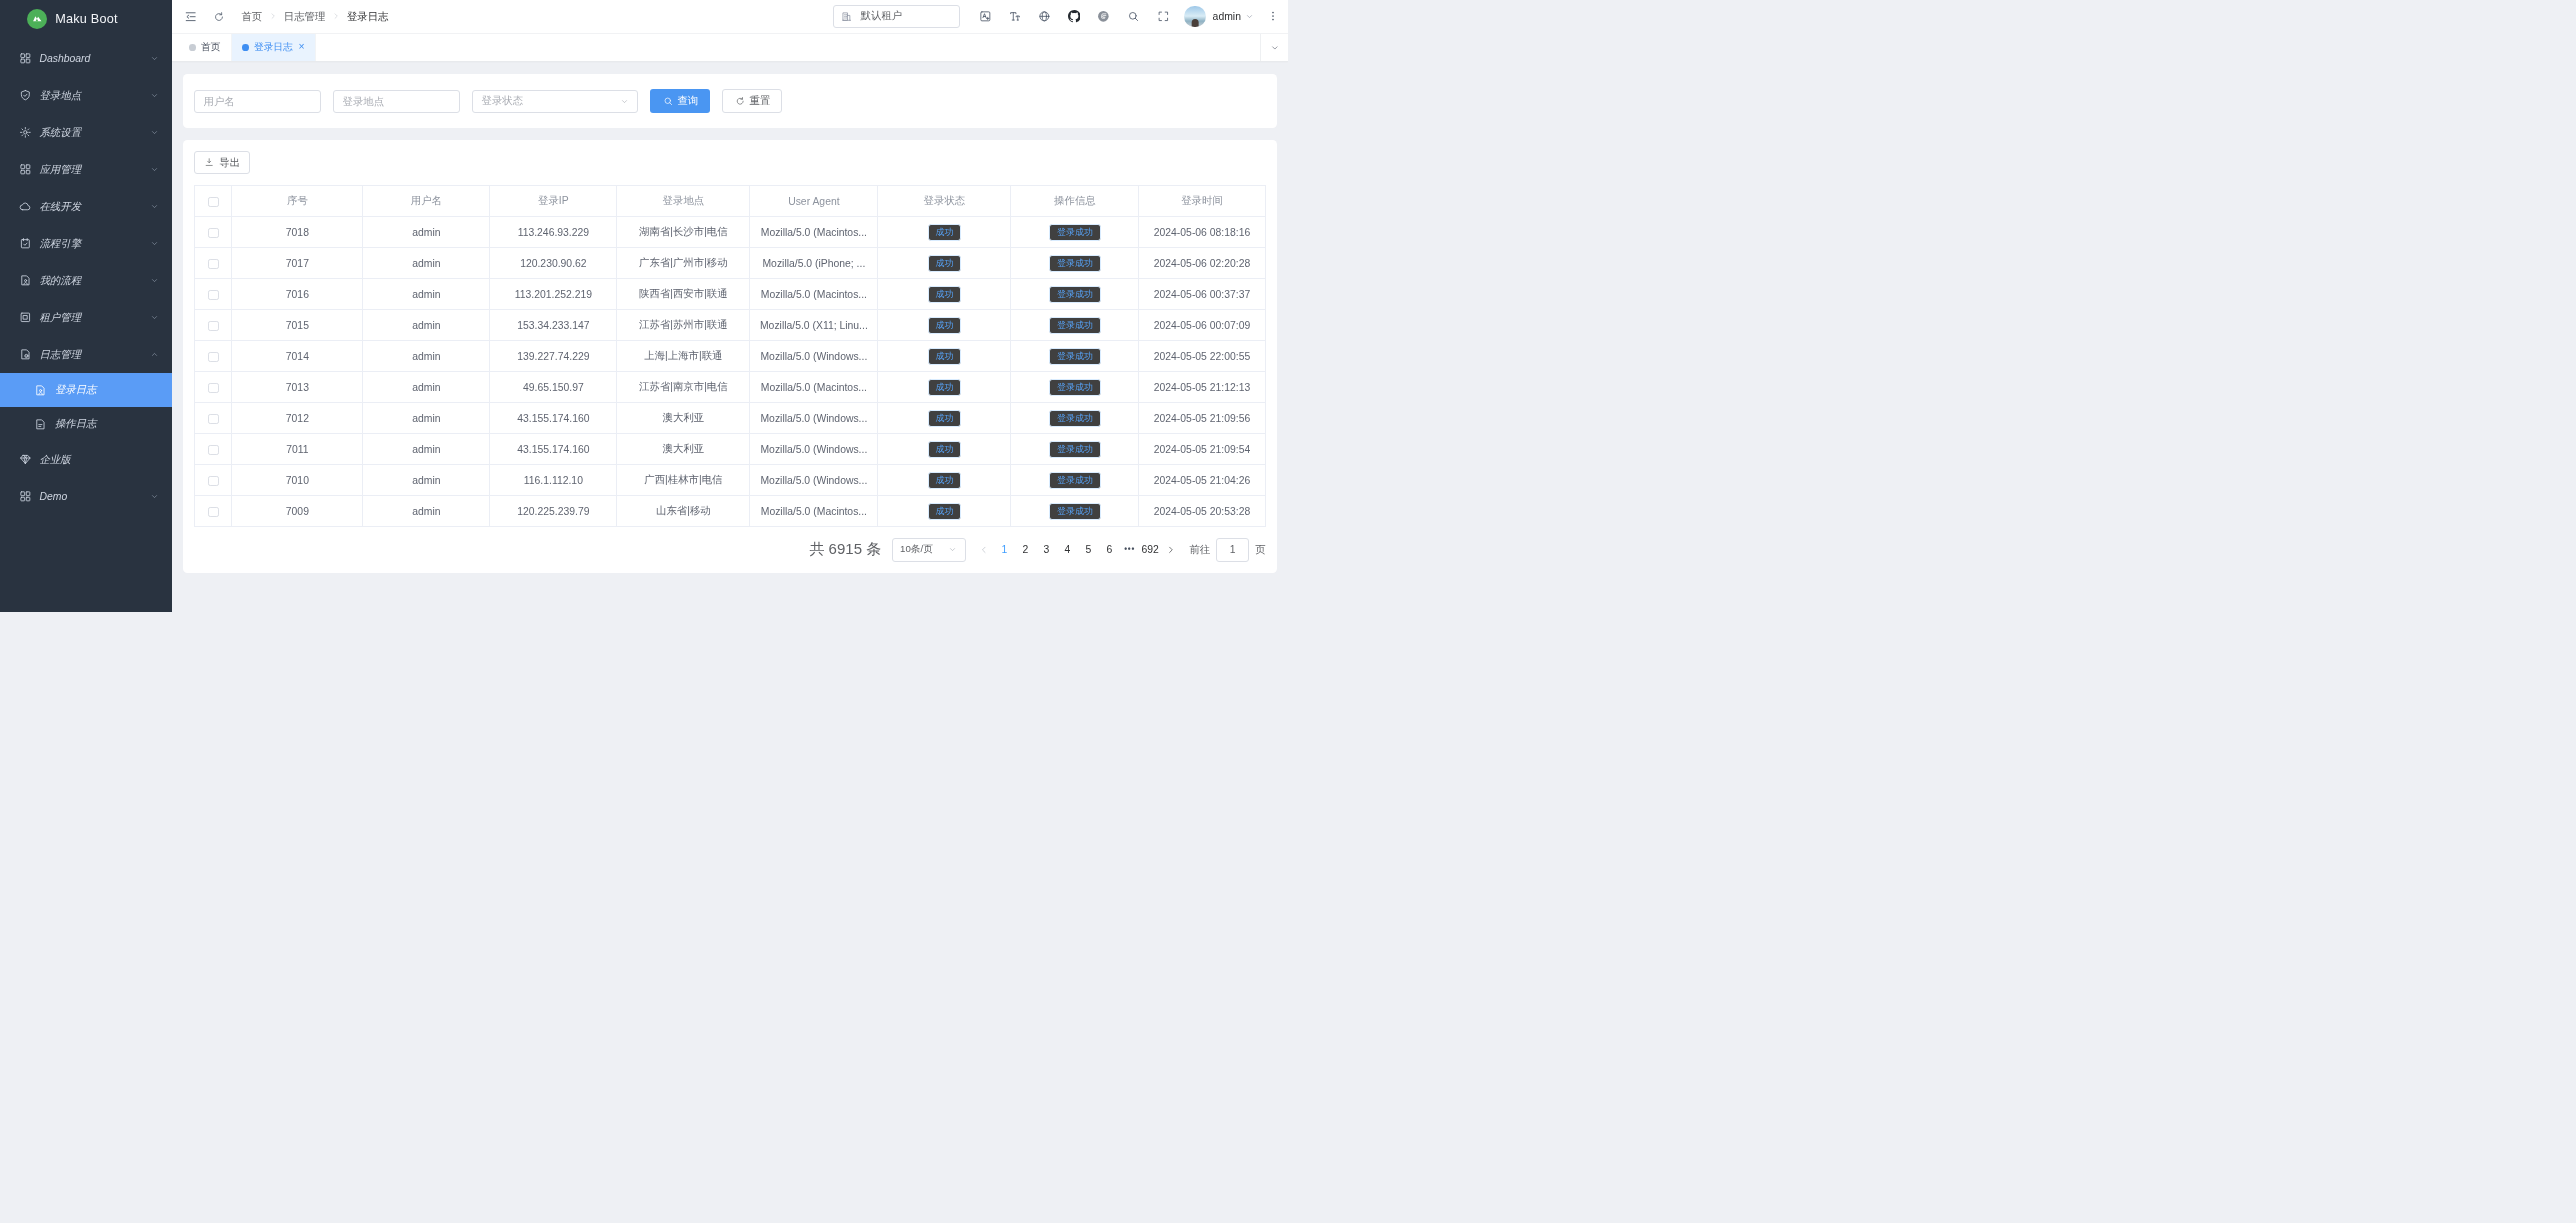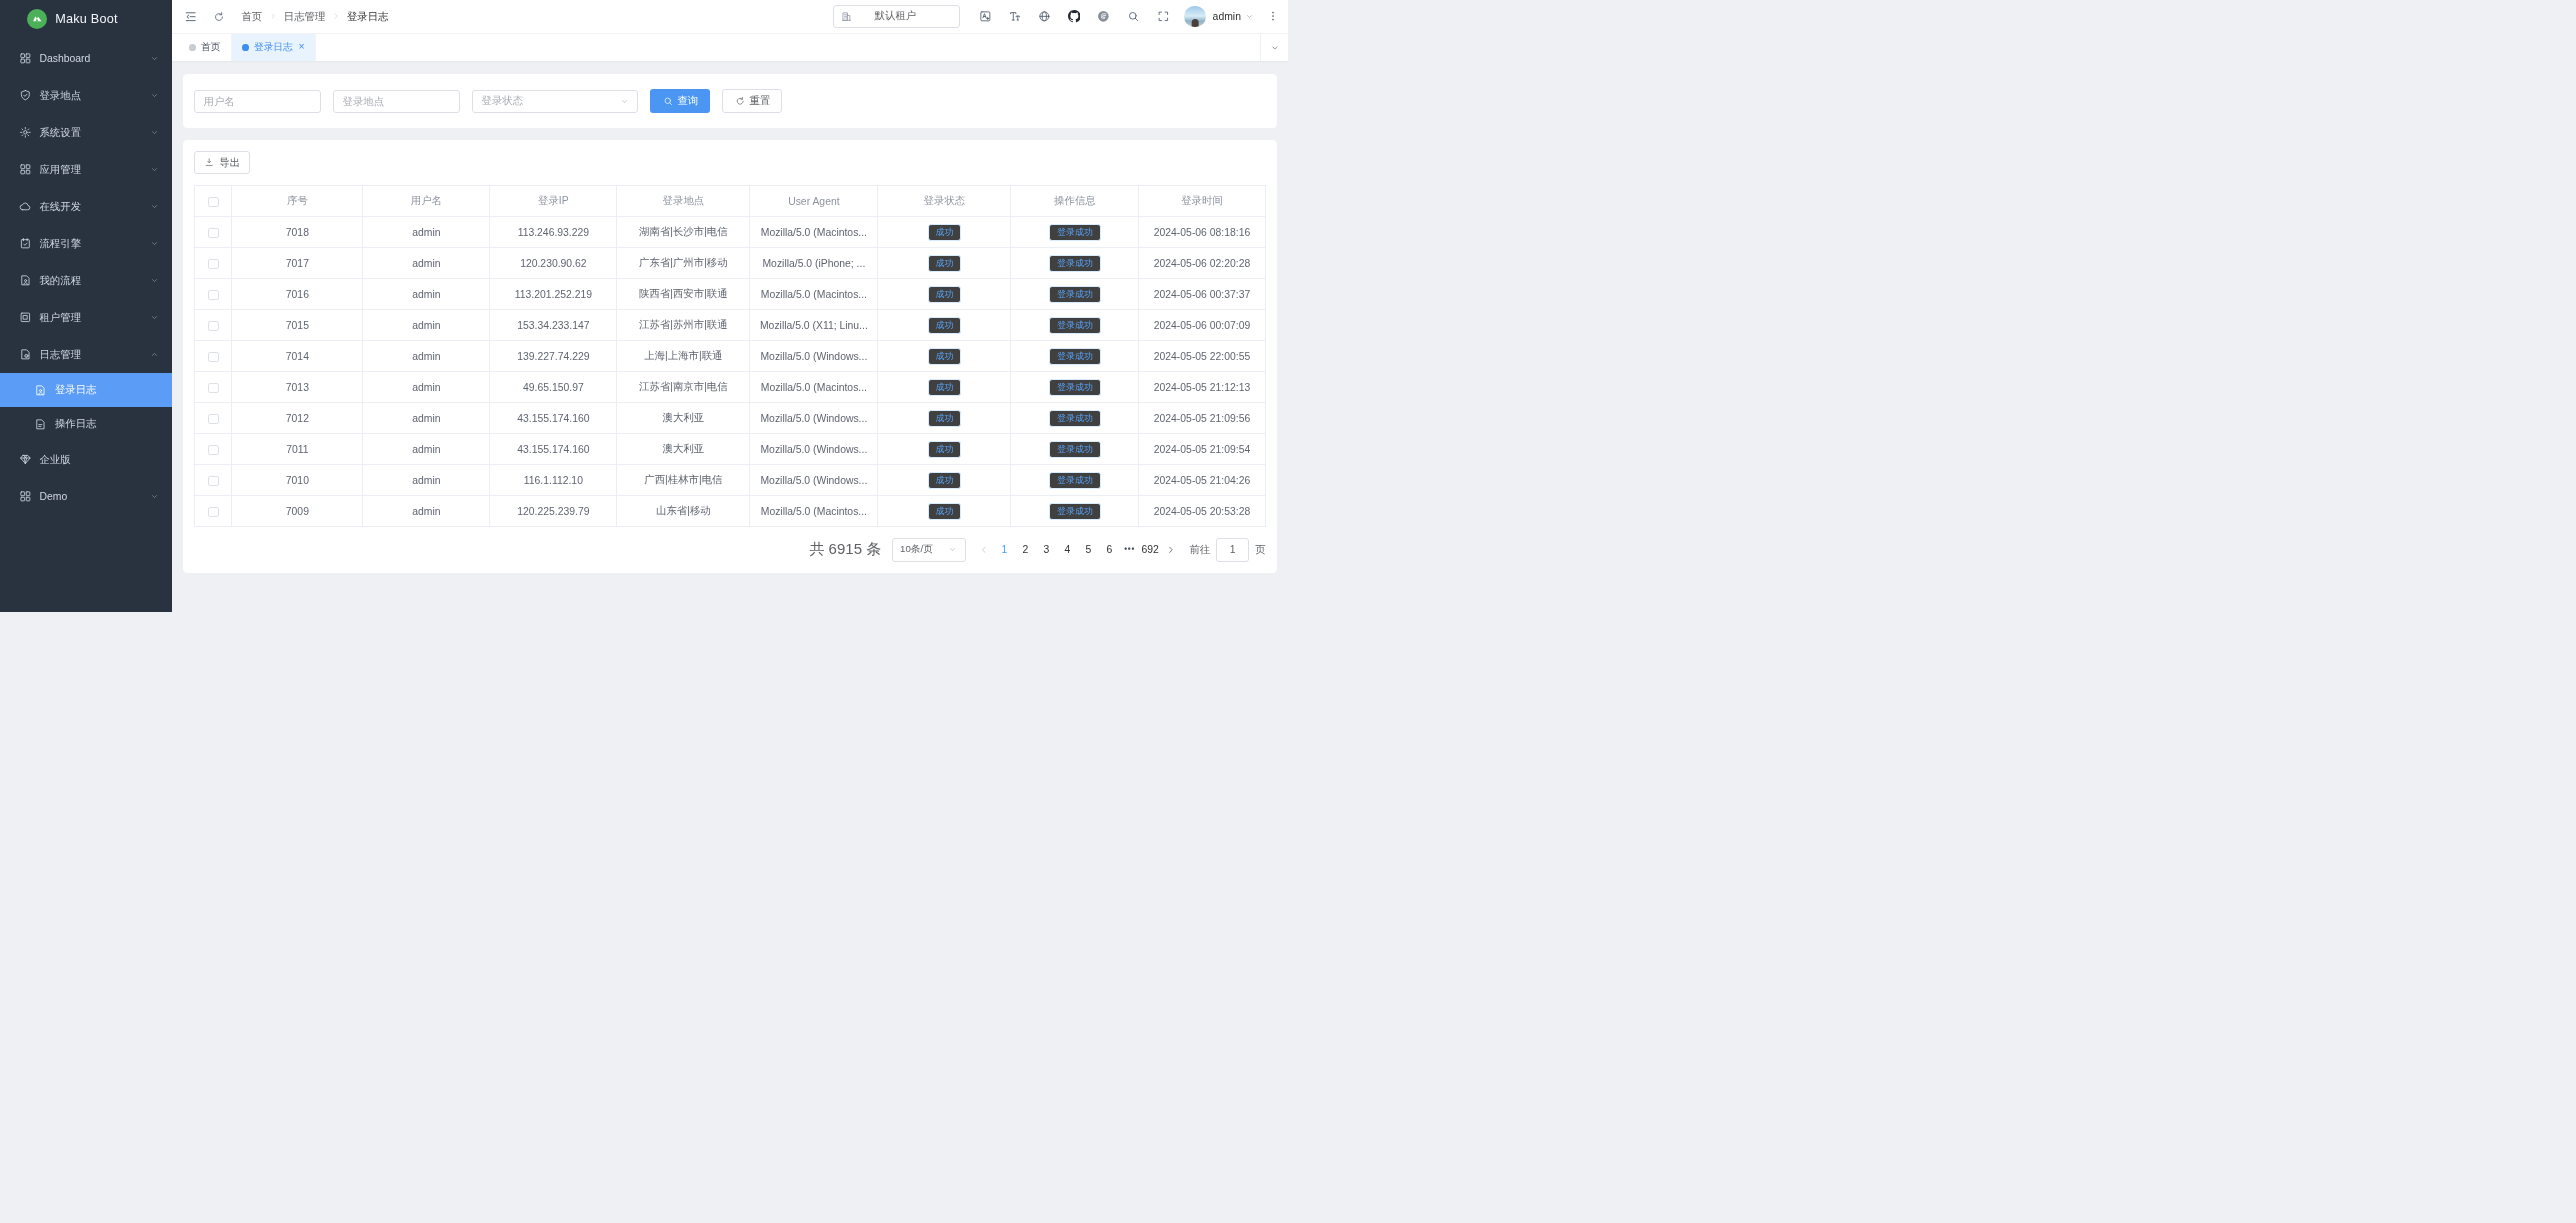--- a/index.html
+++ b/index.html
@@ -10,21 +10,21 @@
   .icon svg{width:100%;height:100%;display:block;}
 
   .app{display:flex;width:100%;height:100%;}
 
   
   .sidebar{width:172px;flex-shrink:0;background:#293340;color:#d0d7e2;display:flex;flex-direction:column;}
   .logo{height:37px;display:flex;align-items:center;padding-left:27px;cursor:pointer;}
   .logo-circle{width:20px;height:20px;border-radius:50%;background:#4cb058;display:flex;align-items:center;justify-content:center;}
   .logo-circle svg{width:12.7px;height:12.7px;}
   .logo-text{color:#f4f6f9;font-size:12.7px;margin-left:8.2px;letter-spacing:0.2px;}
-  .menu{flex:1;padding-top:3px;overflow:hidden;}
+  .menu{flex:1;padding-top:3px;overflow:hidden;font-style:italic;}
   .menu-item{height:37px;display:flex;align-items:center;padding:0 13.4px 0 18.6px;font-size:10.4px;cursor:pointer;}
   .menu-item .mi-icon{width:12.7px;height:12.7px;color:#ccd4e0;flex-shrink:0;}
   .mi-label{margin-left:8.2px;white-space:nowrap;}
   .chev{margin-left:auto;width:9px;height:9px;color:#96a1b1;}
   .submenu-item{height:34px;display:flex;align-items:center;padding-left:34px;font-size:10.4px;cursor:pointer;}
   .submenu-item .mi-icon{width:12.7px;height:12.7px;color:#ccd4e0;flex-shrink:0;}
   .submenu-item.active{background:#5a9cf6;color:#fff;}
   .submenu-item.active .mi-icon{color:#fff;}
 
   
@@ -32,21 +32,21 @@
 
   .topbar{height:34px;background:#fff;display:flex;align-items:center;padding:0 9px 0 12px;border-bottom:0.7px solid #f1f2f4;flex-shrink:0;}
   .icon-btn{color:#4e5969;cursor:pointer;}
   .tb-collapse{width:13.4px;height:13.4px;}
   .tb-refresh{width:12px;height:12px;margin-left:15.7px;}
   .breadcrumb{display:flex;align-items:center;margin-left:16.4px;font-size:10.4px;color:#606266;gap:6.7px;}
   .crumb{cursor:pointer;}
   .crumb.current{color:#303133;cursor:default;}
   .crumb-sep{width:8.2px;height:8.2px;color:#c0c4cc;}
   .topbar-right{margin-left:auto;display:flex;align-items:center;}
-  .tenant-select{width:127px;height:22.4px;border:0.7px solid #dcdfe6;border-radius:3px;display:flex;align-items:center;gap:22px;padding:0 7.5px;font-size:10.4px;color:#606266;cursor:pointer;background:#fff;}
+  .tenant-select{width:127px;height:22.4px;border:0.7px solid #dcdfe6;border-radius:3px;display:flex;align-items:center;gap:8px;padding:0 7.5px;font-size:10.4px;color:#606266;cursor:pointer;background:#fff;}
   .tenant-select .b-icon{width:11.2px;height:11.2px;color:#8a919f;}
   .action-icons{display:flex;align-items:center;gap:17px;margin-left:18.6px;}
   .action-icons .icon-btn{width:12.7px;height:12.7px;}
   .gh{color:#24292f;}
   .gitee{color:#8a9099;}
   .user{display:flex;align-items:center;margin-left:15px;cursor:pointer;}
   .avatar{width:21.6px;height:21.6px;border-radius:50%;position:relative;overflow:hidden;
           background:linear-gradient(180deg,#9ec8e8 0%,#d9ecf6 48%,#8fb2c4 72%,#c8cfd4 100%);}
   .avatar::after{content:"";position:absolute;bottom:-2.2px;left:50%;transform:translateX(-50%);
           width:6.7px;height:10.4px;background:#4a3f3a;border-radius:3.7px 3.7px 0 0;}

